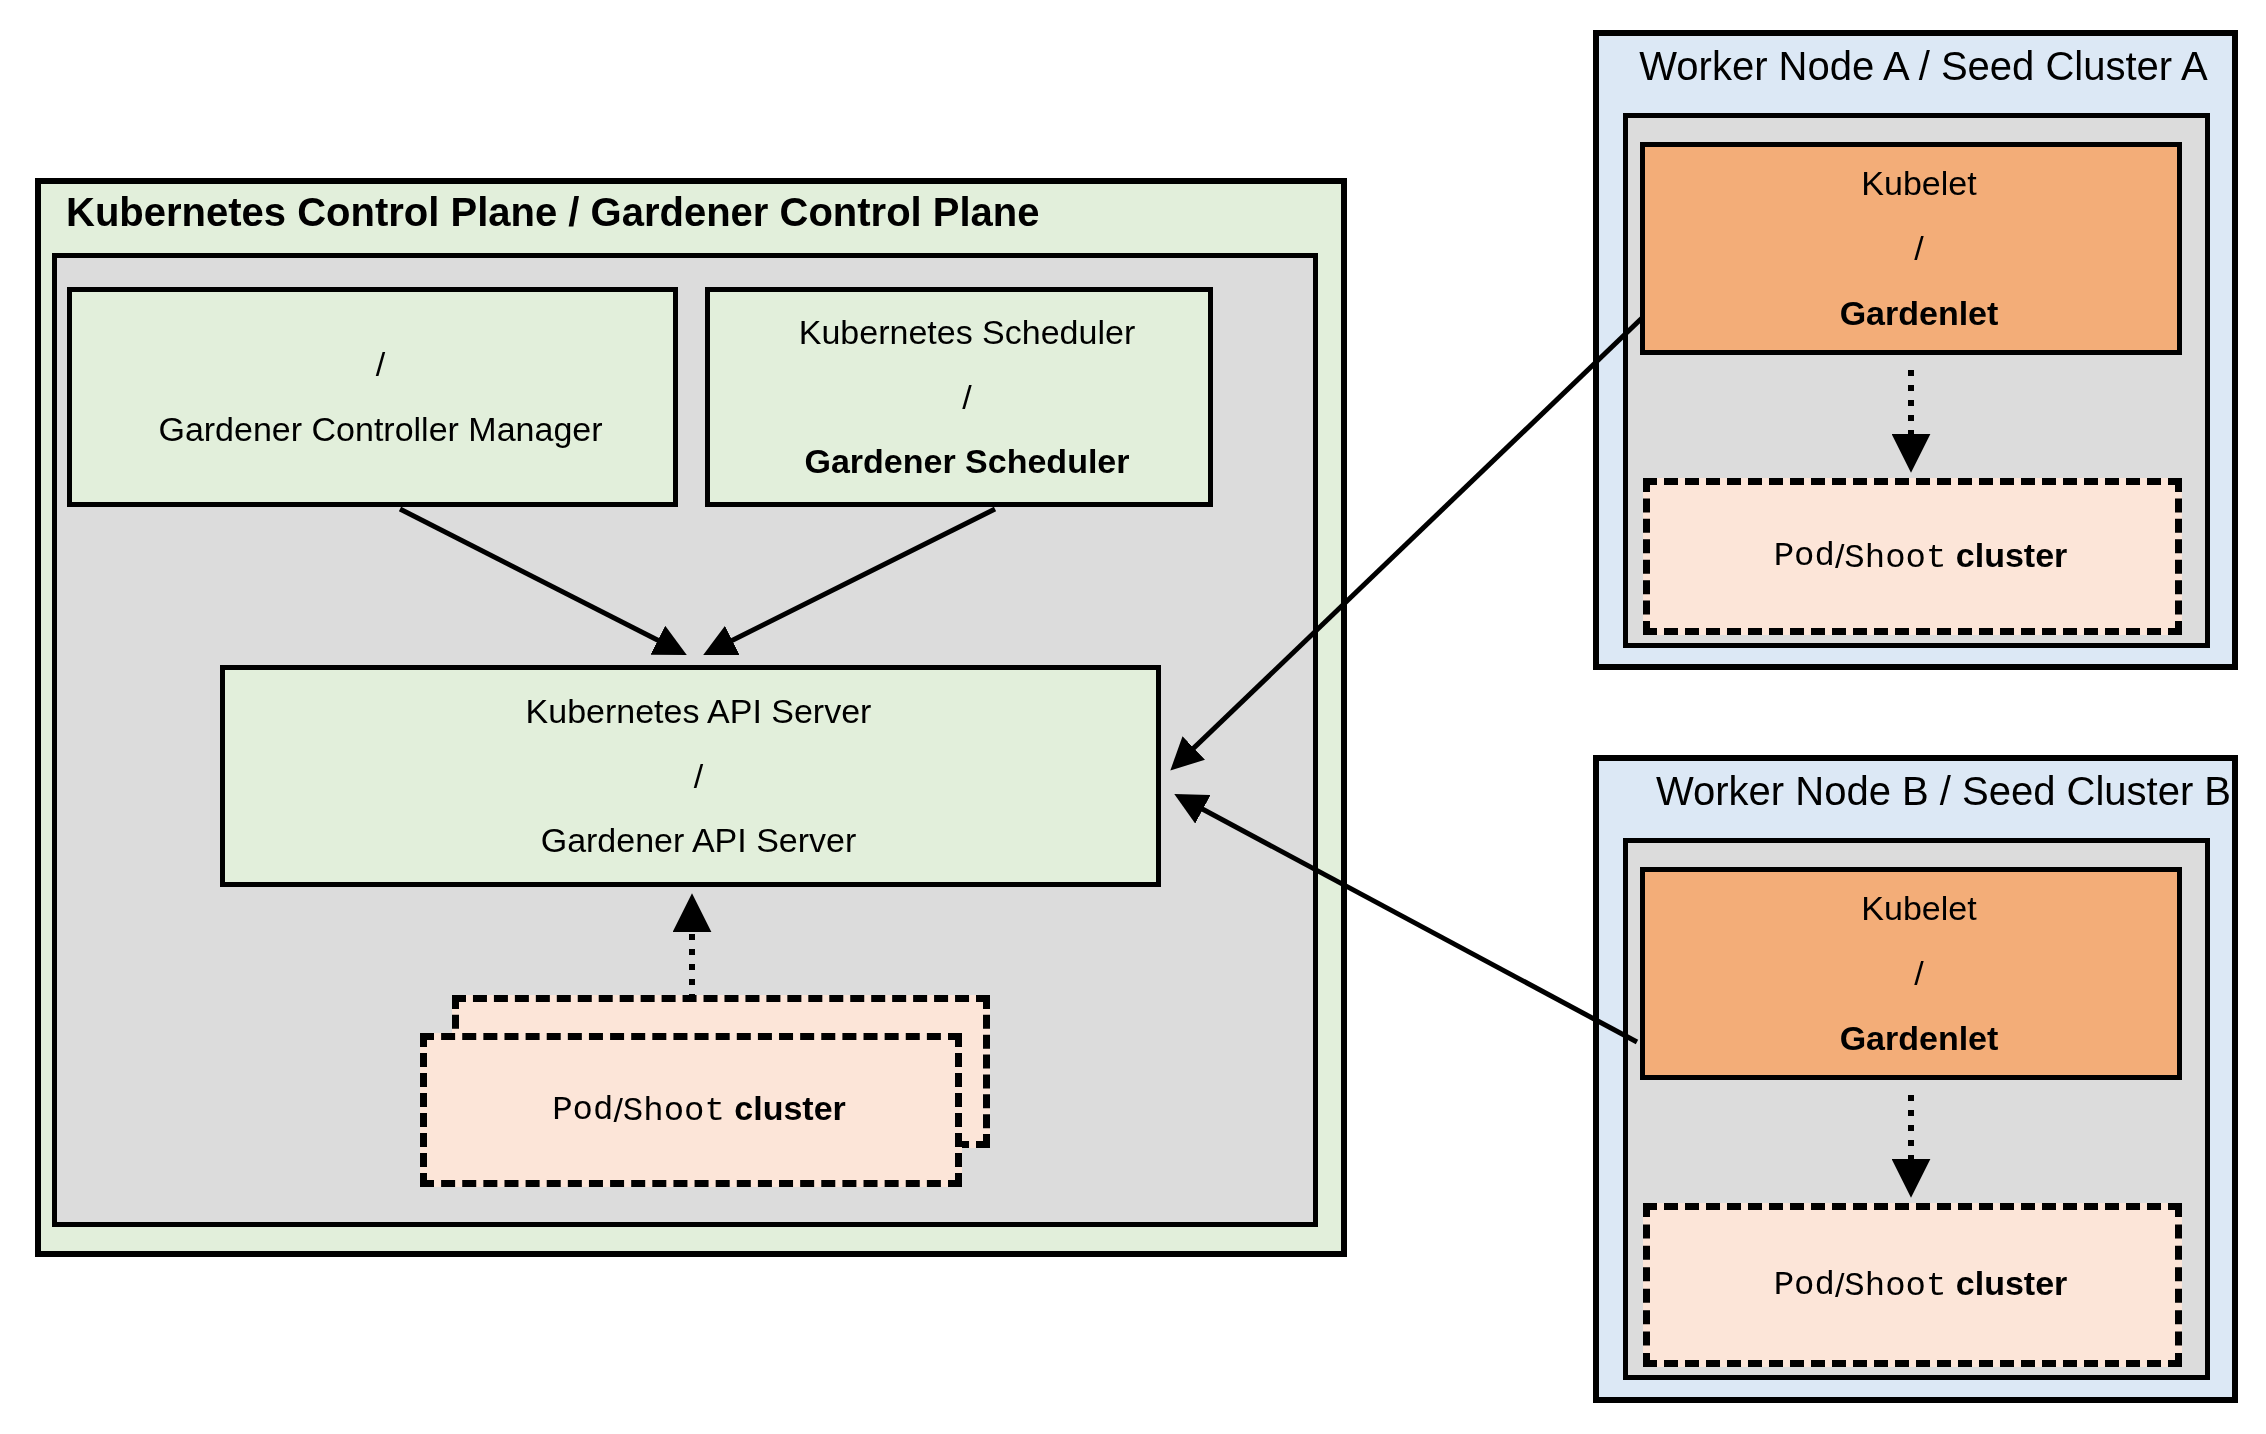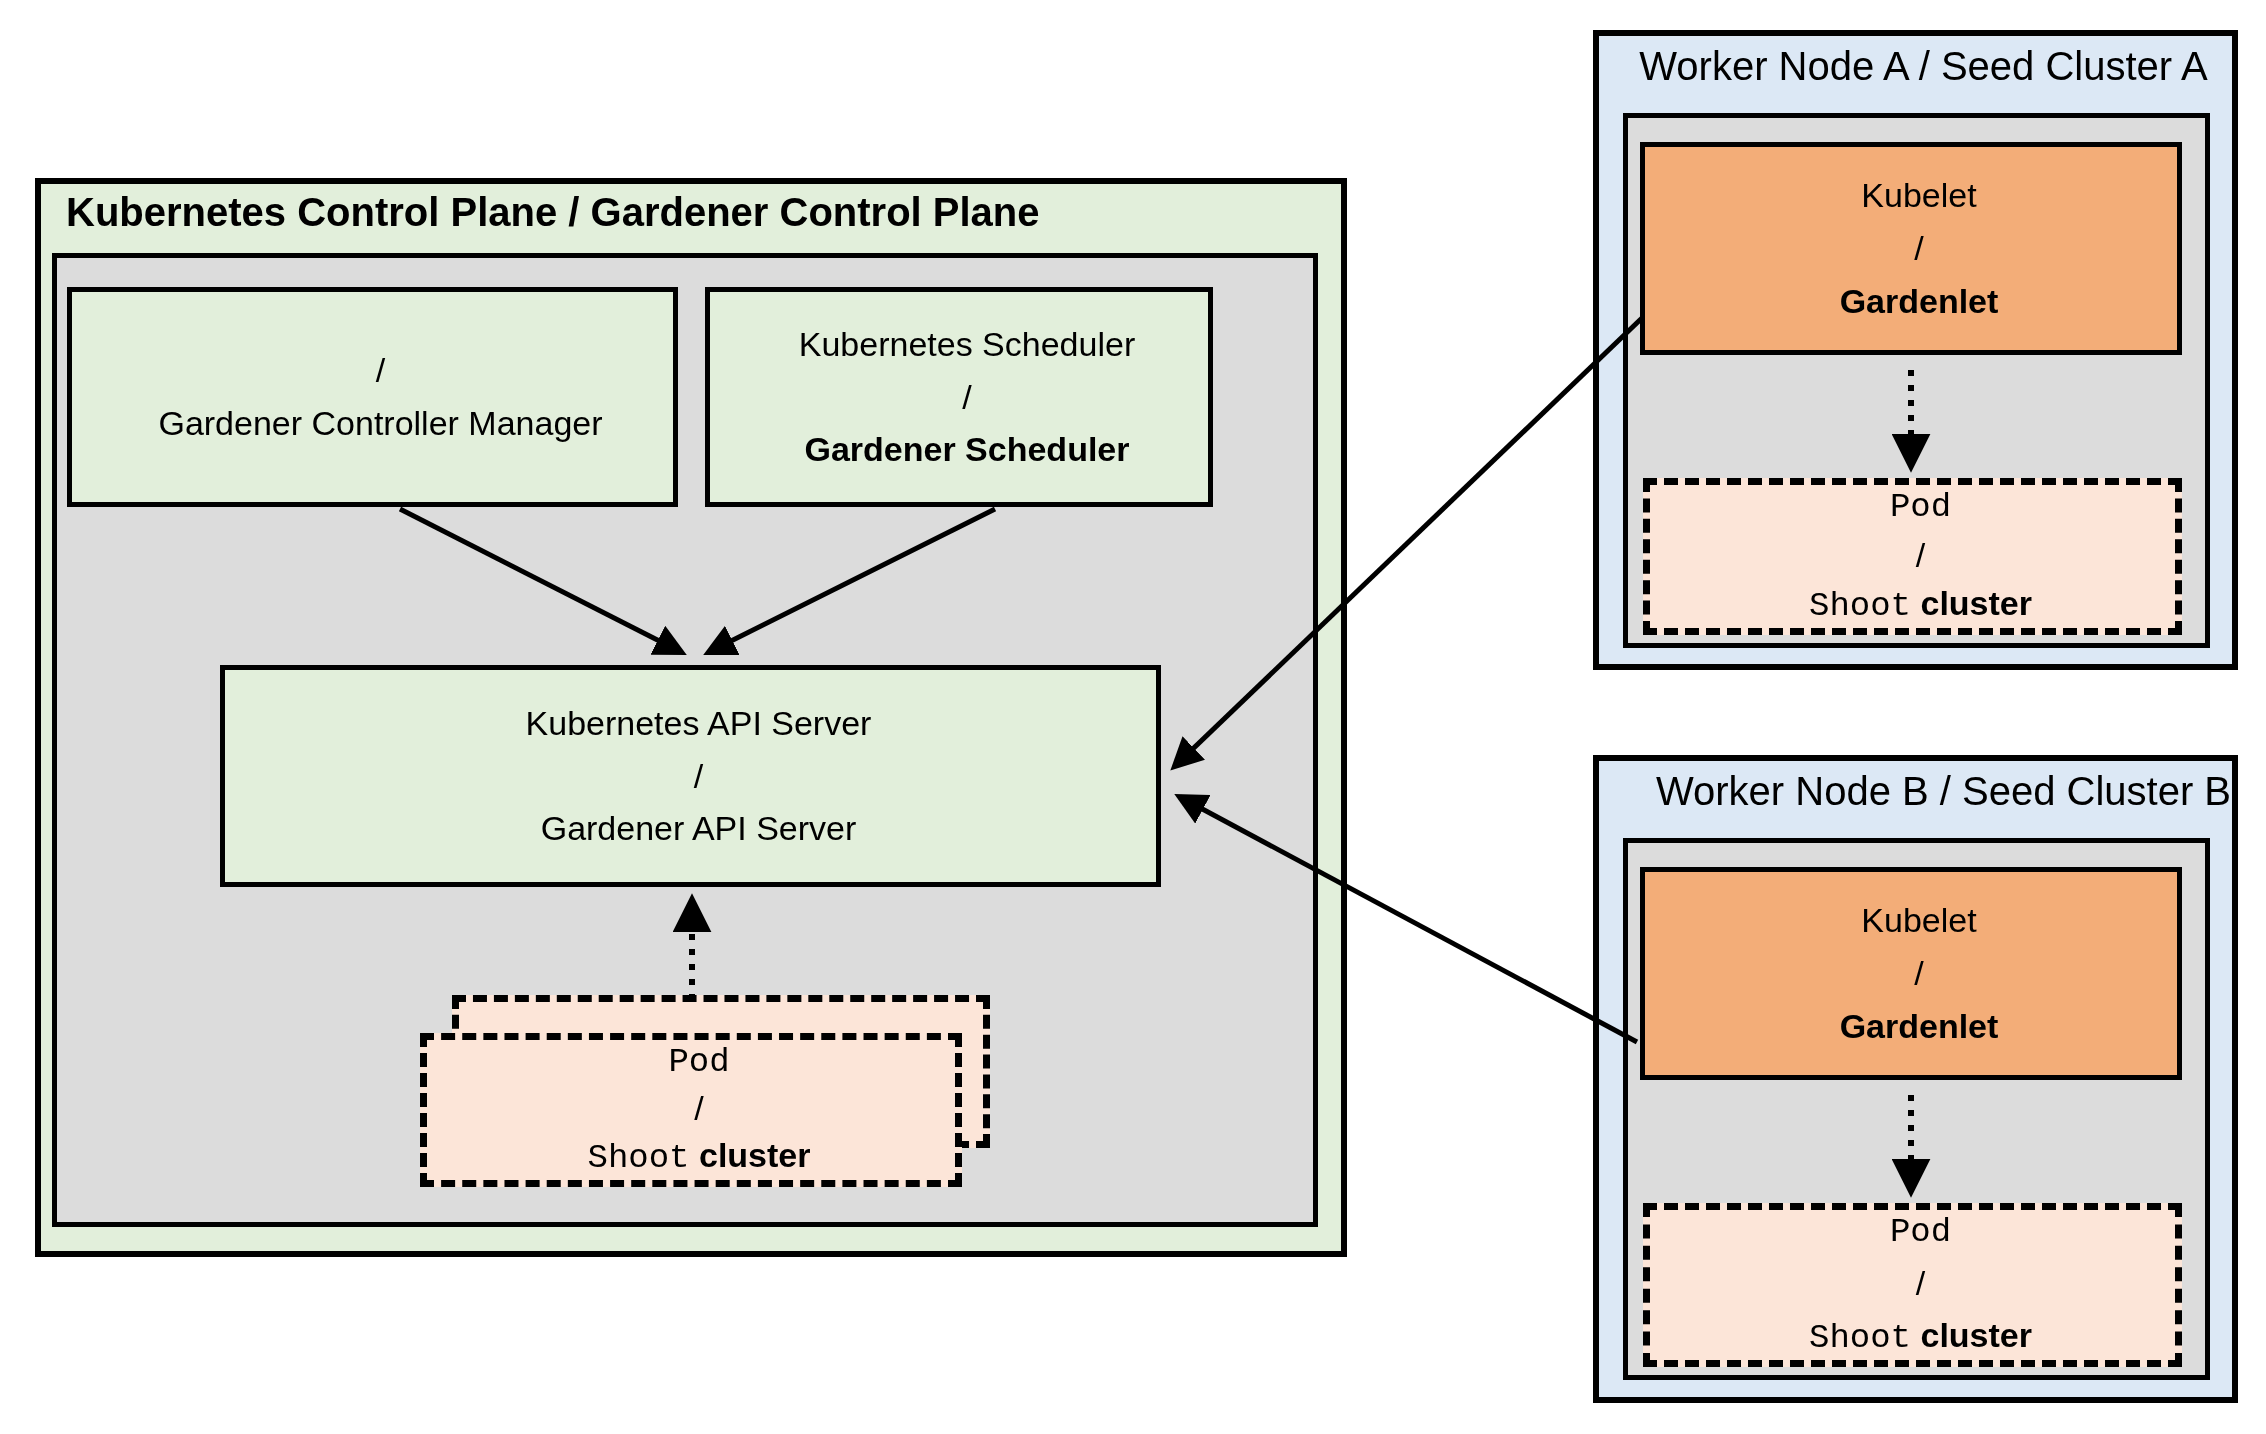--- a/index.html
+++ b/index.html
@@ -4,23 +4,23 @@
 <style>
   html,body { margin:0; padding:0; background:#ffffff; }
   .canvas {
     position:relative; width:2266px; height:1434px; background:#ffffff;
     font-family:"Liberation Sans", sans-serif; color:#000;
   }
   .abs { position:absolute; box-sizing:border-box;padding-left:16px; }
   .outer-box { border:6px solid #000; }
   .inner-box { border:5px solid #000; }
   .comp-box  { border:5px solid #000; display:flex; flex-direction:column;
+               align-items:center; justify-content:center; text-align:center;gap:12px; }
+  .dash-box  { border:7px dashed #000; display:flex; 
                align-items:center; justify-content:center; text-align:center; }
-  .dash-box  { border:7px dashed #000; display:flex; flex-direction:column;
-               align-items:center; justify-content:space-between; text-align:center; }
   .bg-green  { background:#e2efdb; }
   .bg-gray   { background:#dcdcdc; }
   .bg-blue   { background:#dce8f5; }
   .bg-orange { background:#f3ad78; }
   .bg-peach  { background:#fce5d8; }
   .title     { font-size:40px; white-space:nowrap; }
   .title-left{ text-align:left;font-weight:bold; }
   .title-center{ text-align:center; }
   .label     { font-size:34px; line-height:1.55; }
   .pod-line  { font-size:34px; line-height:1.3; }

